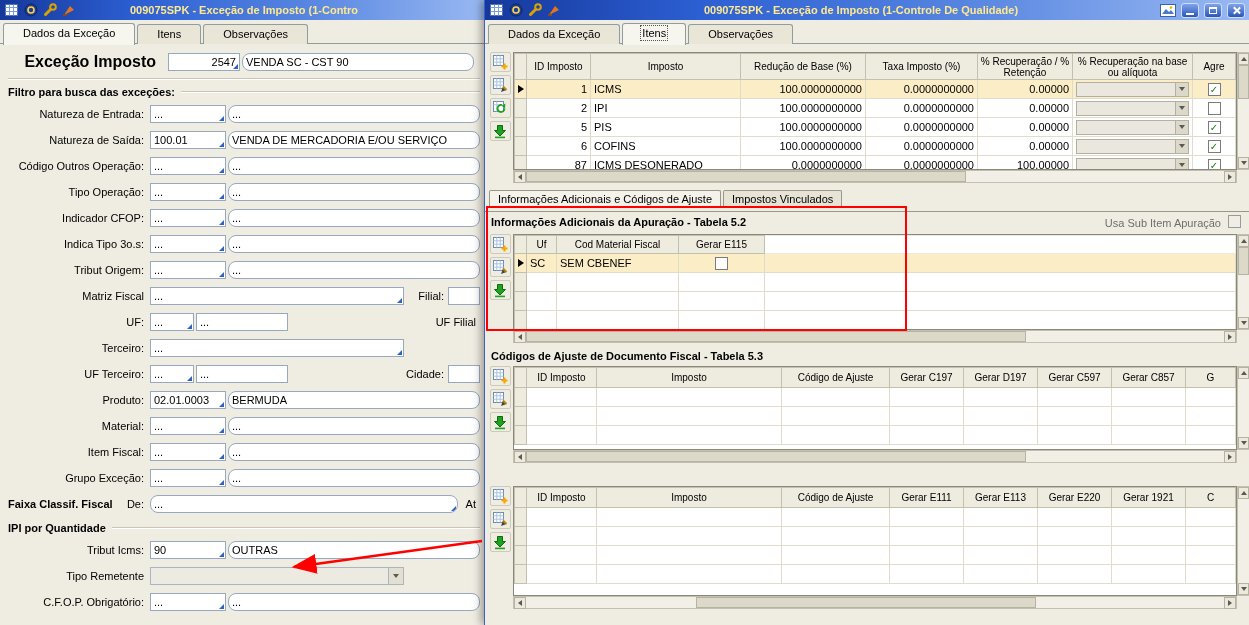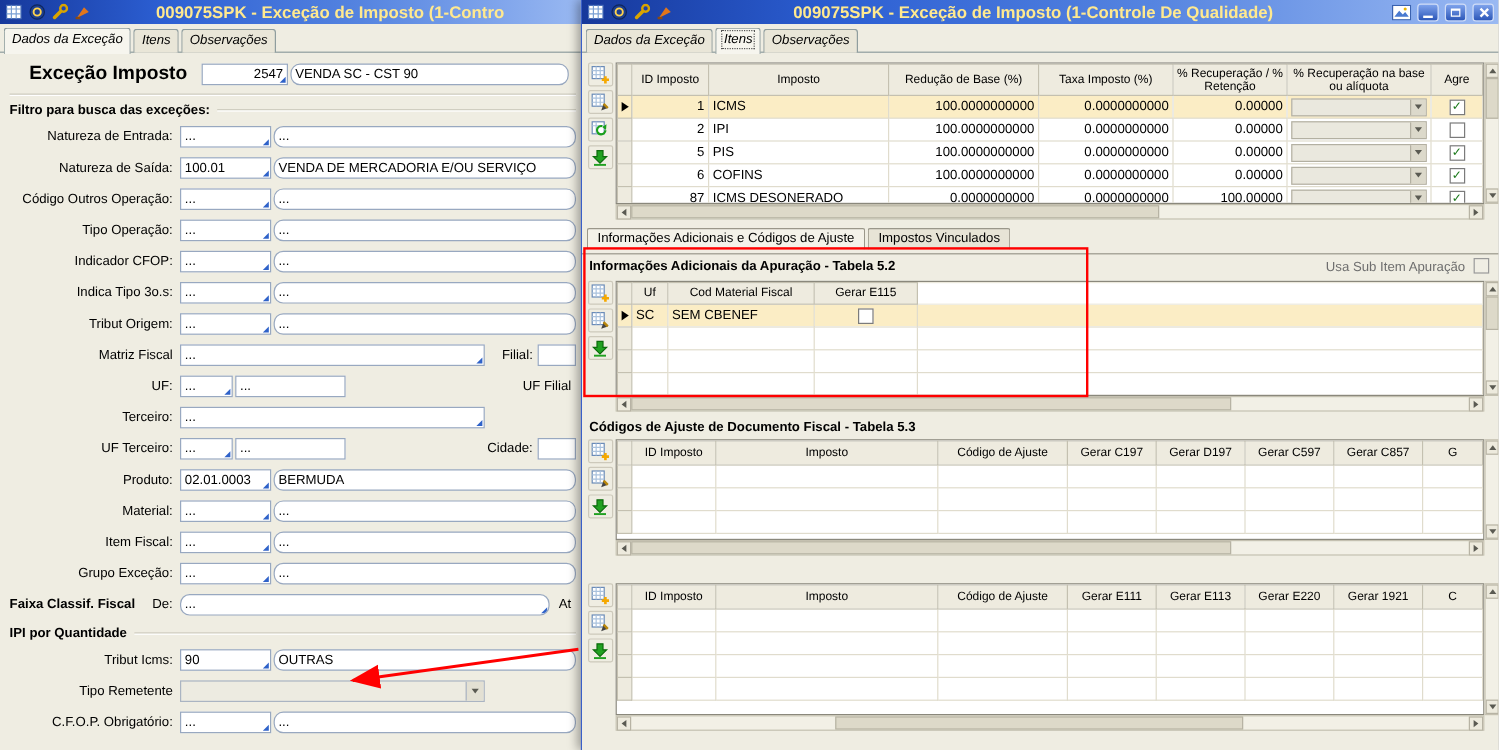--- a/index.html
+++ b/index.html
@@ -6,37 +6,37 @@
 body{font-family:"Liberation Sans","DejaVu Sans",sans-serif;font-size:11px;color:#000;background:#777;}
 .stage{position:relative;width:1249px;height:625px;background:#fff;overflow:hidden;}
 
 
 .window{position:absolute;top:0;height:625px;background:#EFEDE2;overflow:hidden;}
 .left-window{left:0;width:486px;z-index:1;}
 .right-window{left:484px;width:765px;z-index:2;border-left:1px solid #3a5fc8;box-shadow:-3px 0 8px rgba(0,0,0,.35);}
 
 .titlebar{height:20px;display:flex;align-items:center;gap:3px;padding:0 4px;
  background:linear-gradient(90deg,#16389b 0%,#2c5fd3 28%,#5584e0 62%,#9ab9f2 100%);}
-.titlebar .title{color:#ffe98f;font-weight:bold;font-size:14px;white-space:nowrap;overflow:hidden;}
+.titlebar .title{color:#ffe98f;font-weight:bold;font-size:11px;white-space:nowrap;overflow:hidden;}
 .left-window .title{padding-left:50px;}
 .right-window .title{flex:1;text-align:center;}
 .ticon{width:16px;height:16px;flex:none;display:inline-flex;align-items:center;justify-content:center;}
 .winbtn{width:18px;height:15px;flex:none;margin-left:2px;border-radius:3px;border:1px solid #cfdcf6;
  background:linear-gradient(#7fa3ec,#2b56b8);display:flex;align-items:center;justify-content:center;cursor:default;}
 .glyph-min{width:8px;height:2px;background:#fff;margin-top:7px;}
 .glyph-max{width:8px;height:7px;border:1px solid #fff;border-top-width:2px;}
 .glyph-close{position:relative;width:9px;height:9px;}
 .glyph-close::before,.glyph-close::after{content:"";position:absolute;left:4px;top:0;width:1.6px;height:9px;background:#fff;}
 .glyph-close::before{transform:rotate(45deg);} .glyph-close::after{transform:rotate(-45deg);}
 
 
 .tabbar{display:flex;align-items:flex-end;height:24px;padding:3px 3px 0;position:relative;}
 .tabbar::after{content:"";position:absolute;left:0;right:0;bottom:0;height:1px;background:#8f9d9e;}
-.tab{position:relative;padding:3px 6px 4px;margin-right:2px;background:#E9E6D8;border:1px solid #8f9d9e;border-bottom:none;
- border-radius:3px 3px 0 0;z-index:1;white-space:nowrap;font-style:italic;}
+.tab{position:relative;padding:3px 19px 4px;margin-right:2px;background:#E9E6D8;border:1px solid #8f9d9e;border-bottom:none;
+ border-radius:3px 3px 0 0;z-index:1;white-space:nowrap;}
 .tab.active{background:#F6F5EE;padding-bottom:6px;margin-bottom:-1px;z-index:2;}
 .tab.focused .tab-label{outline:1px dotted #555;outline-offset:1px;}
 
 
 .form-area{padding:6px 0 0 8px;height:581px;overflow:hidden;}
 .exc-row{display:flex;align-items:center;height:20px;margin:2px 6px 6px 0;}
 .exc-label{width:160px;text-align:right;padding-right:12px;font-weight:bold;font-size:16px;white-space:nowrap;}
 .groove{height:2px;margin:0 6px 5px 0;border-top:1px solid #c9c6b8;border-bottom:1px solid #fff;}
 .sec-header{display:flex;align-items:center;height:14px;margin:0 6px 6px 0;font-weight:bold;white-space:nowrap;}
 .sec-header .line{flex:1;height:2px;margin-left:6px;border-top:1px solid #c9c6b8;border-bottom:1px solid #fff;}

